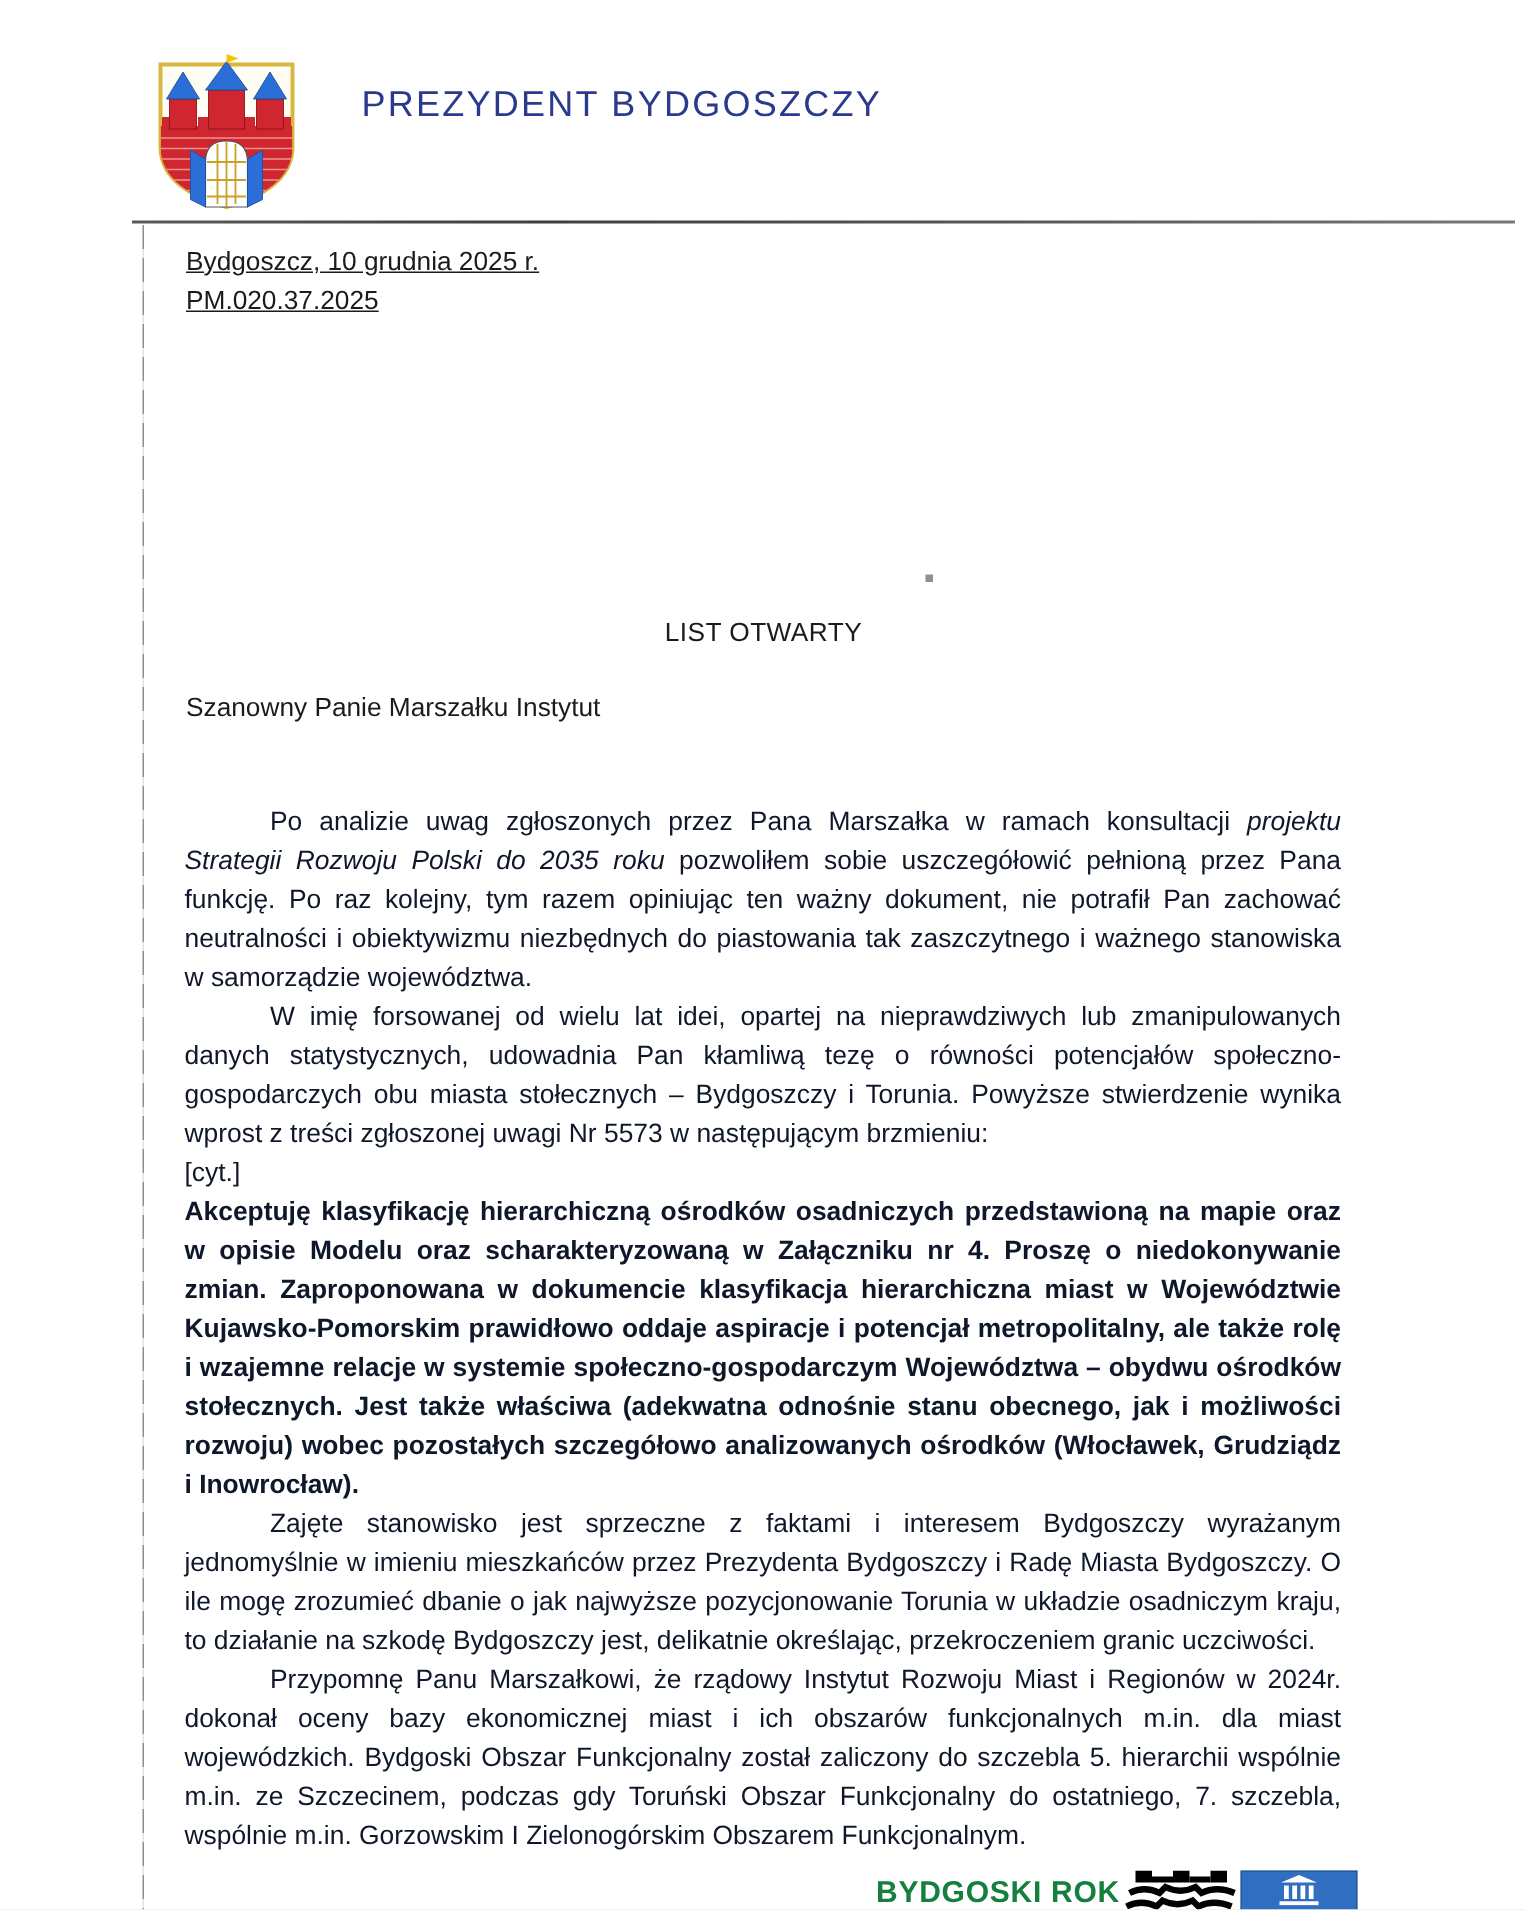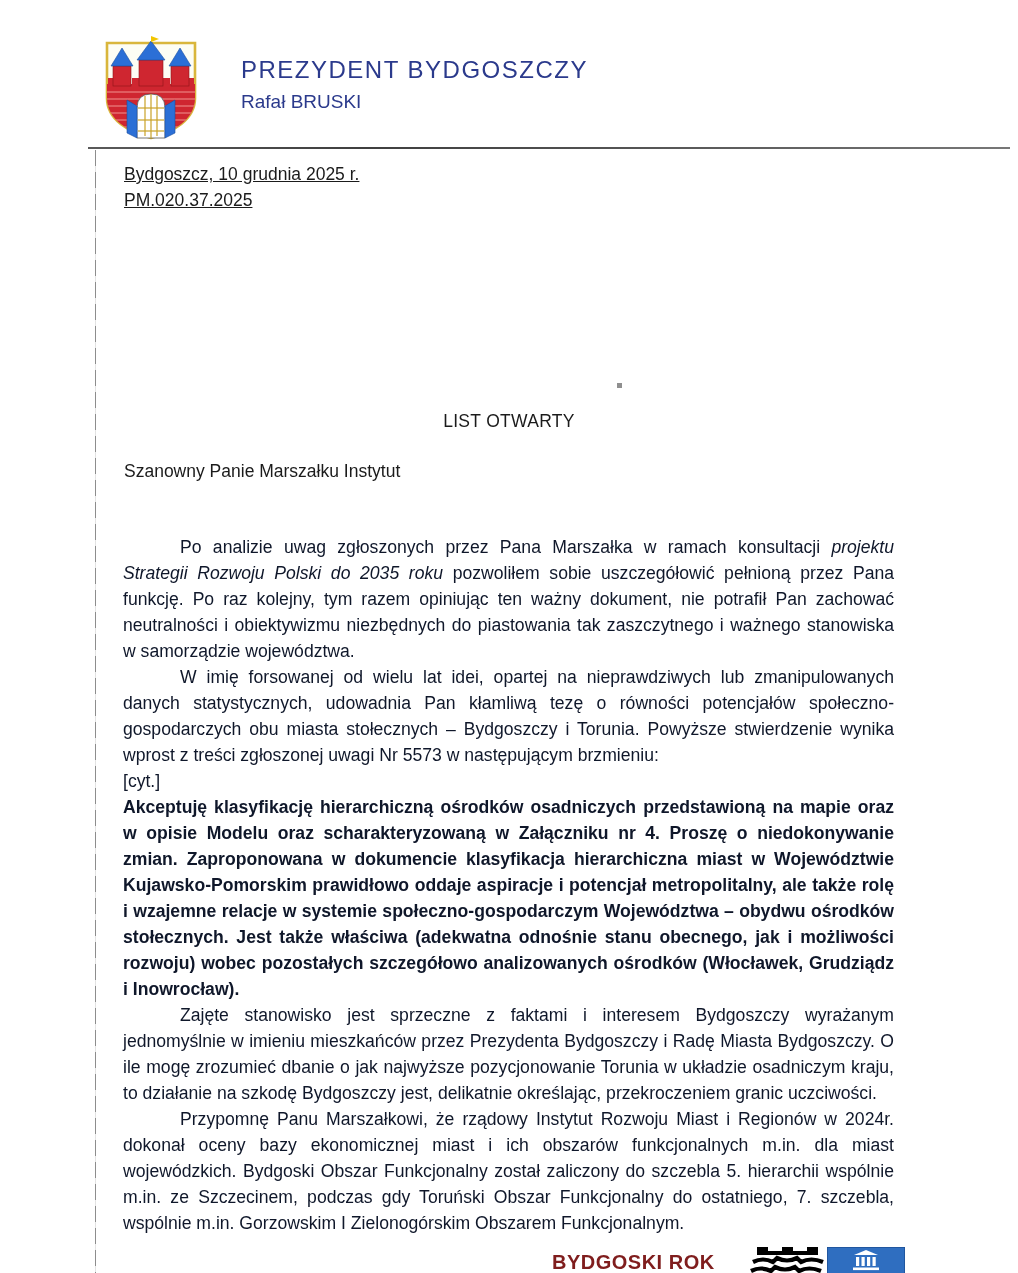--- a/index.html
+++ b/index.html
@@ -8,43 +8,43 @@
     width:1018px;height:1273px;
     margin:0 auto;
     background:#ffffff;
     overflow:hidden;
     font-family:"Liberation Sans", sans-serif;
     color:#1b1b1b;
   }
   
   .letterhead{position:absolute;top:36px;left:99px;display:flex;align-items:flex-start;}
   .crest{width:104px;height:106px;flex:0 0 auto;}
-  .lh-text{margin-left:38px;margin-top:20px;}
+  .lh-text{margin-left:38px;margin-top:20px;text-align:right;}
   .lh-title{font-size:24px;letter-spacing:1.5px;color:#2b3a8c;font-weight:400;}
   .lh-subtitle{font-size:19px;color:#2b3a8c;margin-top:7px;font-weight:400;}
   
   .top-rule{position:absolute;top:147px;left:88px;width:922px;height:2px;
     background:linear-gradient(90deg,#5a5a5a 0%,#3f3f3f 30%,#555 60%,#777 100%);}
   .left-line{position:absolute;left:95px;top:150px;bottom:0;width:1px;
     background:repeating-linear-gradient(180deg,#8d8d8d 0 16px,rgba(141,141,141,.25) 16px 22px);}
   .speck{position:absolute;top:383px;left:617px;width:5px;height:5px;background:#8f8f8f;}
   
   .date-block{position:absolute;top:161px;left:124px;font-size:17.5px;line-height:26px;text-decoration:underline;}
   .recipient{position:absolute;top:260px;left:124px;font-size:17.5px;line-height:25.5px;font-weight:bold;}
   .letter-title{position:absolute;top:411px;left:0;width:100%;text-align:center;font-size:17.5px;letter-spacing:.3px;}
   .salutation{position:absolute;top:461px;left:124px;font-size:17.5px;}
   .body-text{position:absolute;top:534px;left:123px;width:771px;
     font-size:17.6px;line-height:26px;text-align:justify;color:#0f172a;}
   .body-text p{margin:0;}
   .body-text p.indent{text-indent:57px;}
   .body-text p.quote{font-weight:bold;}
   .body-text i{font-style:italic;}
   
-  .footer-text{position:absolute;top:1251px;left:552px;font-size:20px;font-weight:bold;
-    color:#7f1d1d;letter-spacing:.5px;white-space:nowrap;}
+  .footer-text{position:absolute;top:1251px;left:584px;font-size:20px;font-weight:bold;
+    color:#15803d;letter-spacing:.5px;white-space:nowrap;}
   .waves-logo{position:absolute;top:1247px;left:743px;width:92px;height:30px;}
   .unesco-logo{position:absolute;top:1247px;left:827px;width:78px;height:30px;}
 </style>
 </head>
 <body>
 
 <div class="page">
 
   <header class="letterhead">
     <svg class="crest" viewBox="0 0 100 106" aria-hidden="true">
@@ -91,21 +91,20 @@
         <line x1="37" y1="72" x2="63" y2="72"></line>
           <line x1="37" y1="84" x2="63" y2="84"></line>
           <line x1="37" y1="95" x2="63" y2="95"></line>
       </g>
 
       <polygon points="26,64 36,70 36,102 26,97" fill="#2b6fd6" stroke="#1c4fa0" stroke-width=".6"></polygon>
       <polygon points="74,64 64,70 64,102 74,97" fill="#2b6fd6" stroke="#1c4fa0" stroke-width=".6"></polygon>
     </svg>
     <div class="lh-text">
       <div class="lh-title">PREZYDENT BYDGOSZCZY</div>
-      <div class="lh-subtitle">Rafał BRUSKI</div>
     </div>
   </header>
 
   <div class="top-rule"></div>
   <div class="left-line"></div>
   <div class="speck"></div>
 
   <div class="date-block">
     <div>Bydgoszcz, 10 grudnia 2025 r.</div>
     <div>PM.020.37.2025</div>

